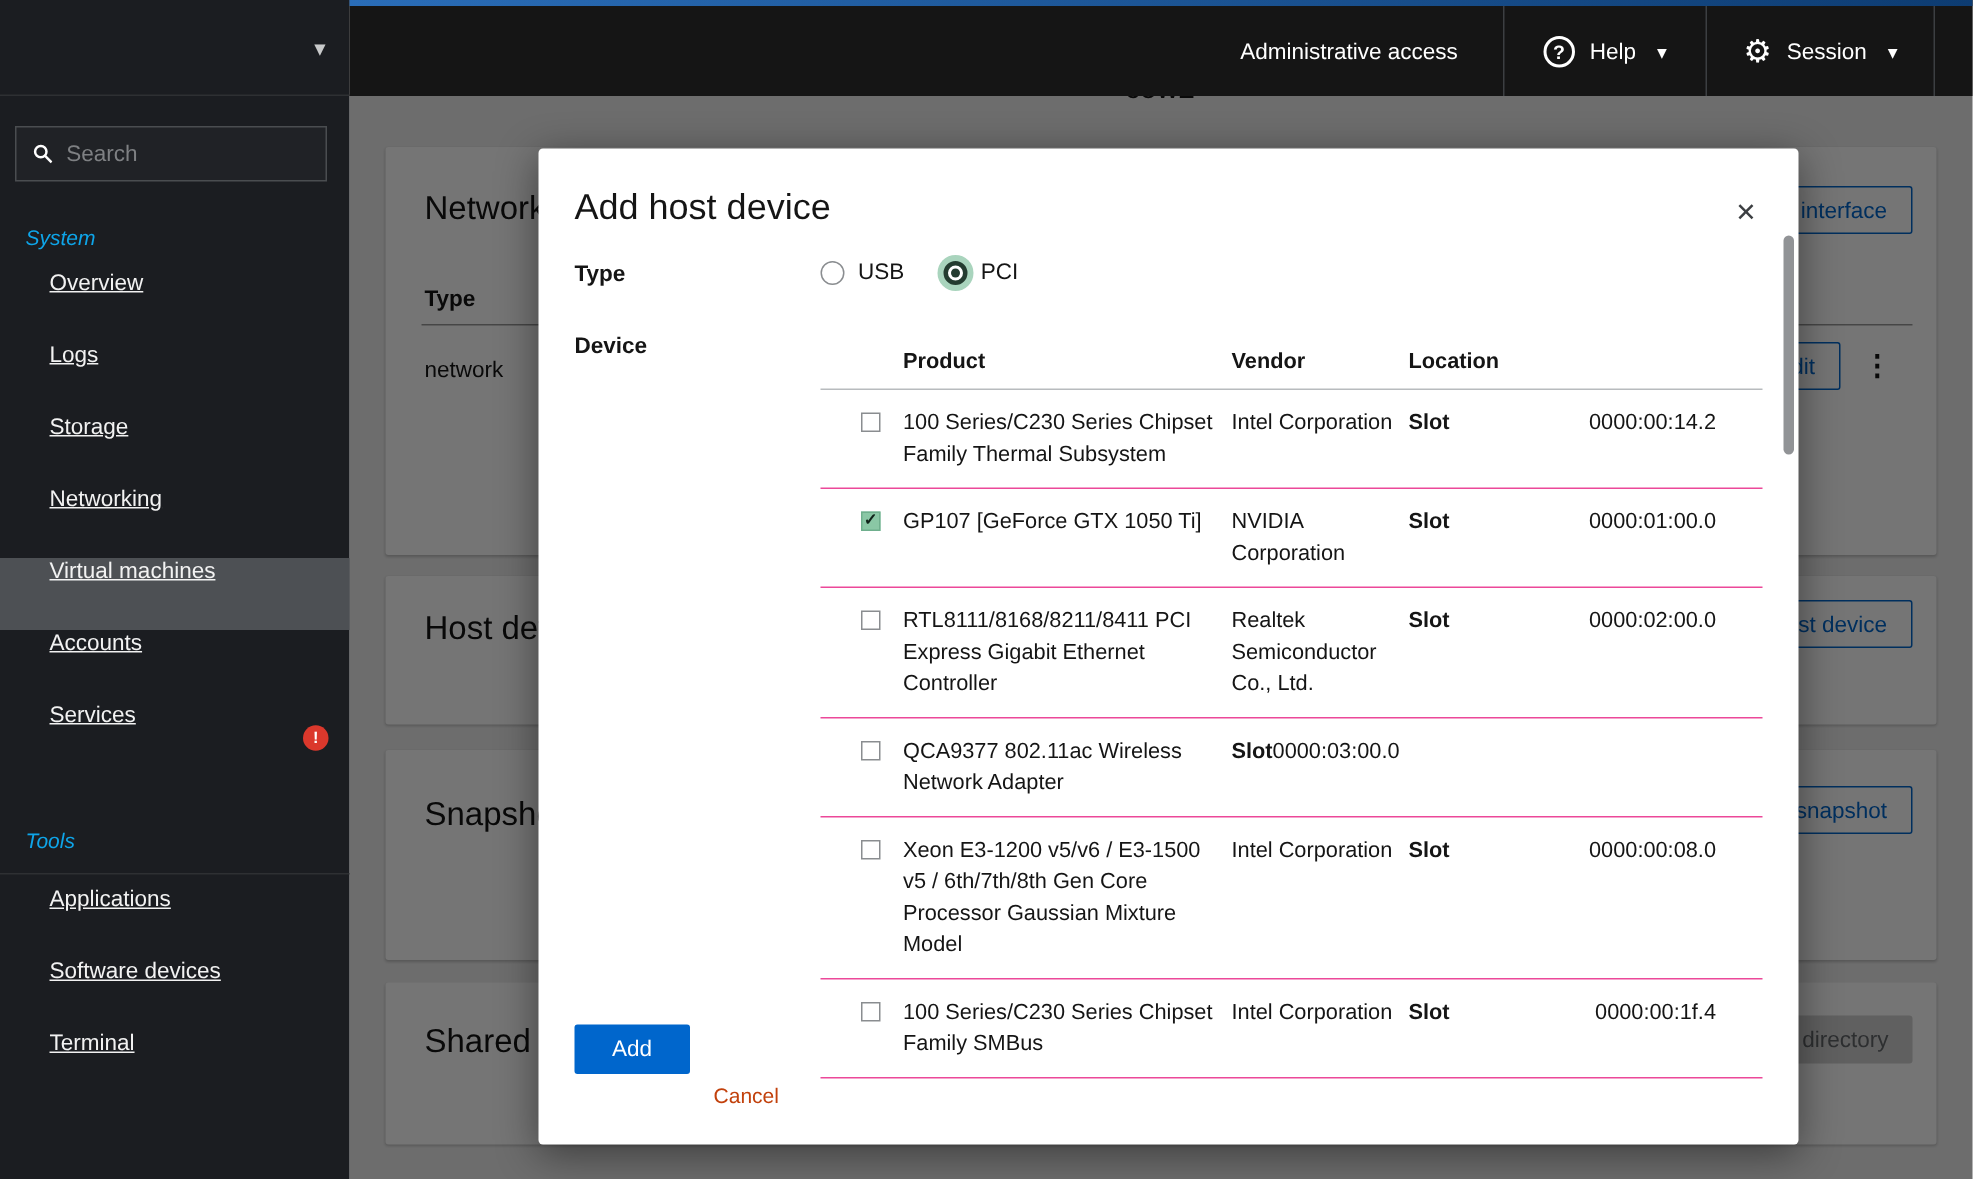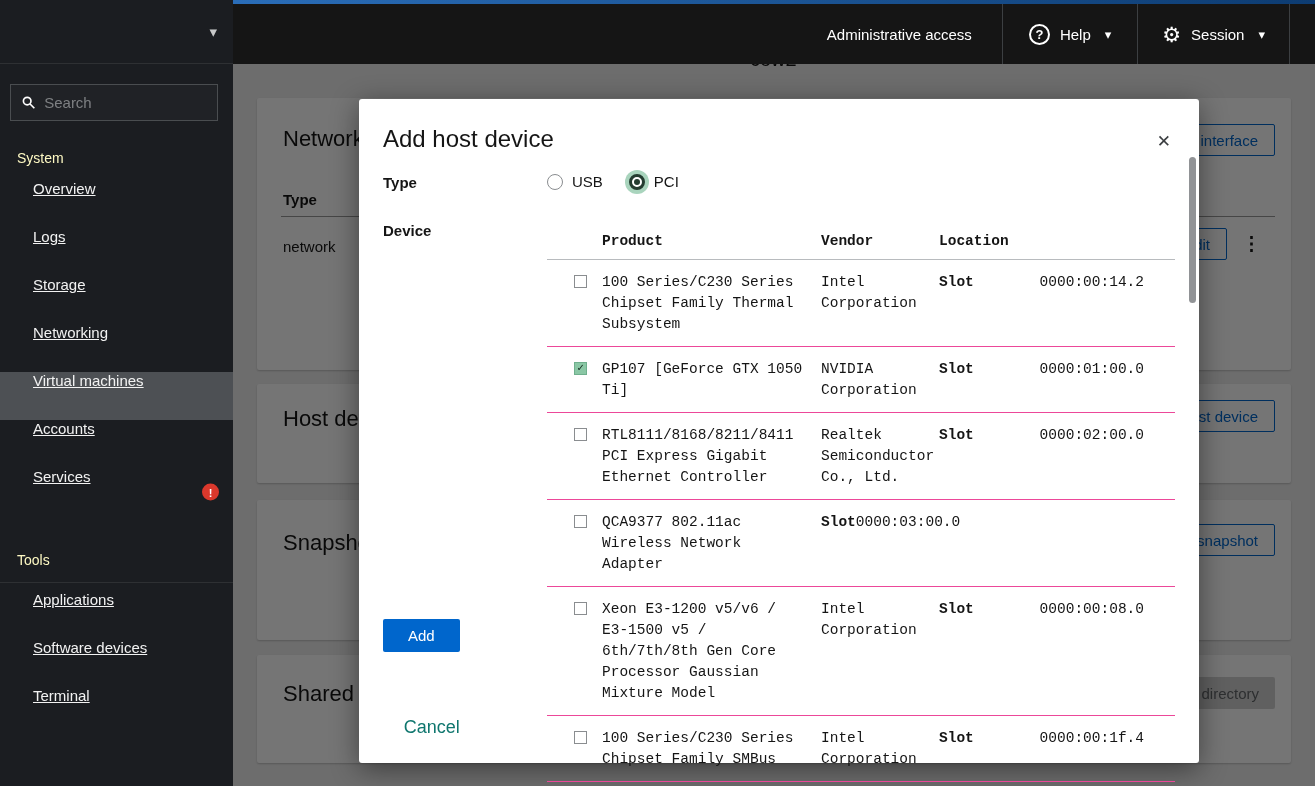--- a/index.html
+++ b/index.html
@@ -12,21 +12,21 @@
   .host-switcher { height:64px; border-bottom:1px solid #2e3033; position:relative; cursor:pointer; }
   .host-switcher .caret { position:absolute; right:16px; top:50%; transform:translateY(-50%);
     color:#c8c9ca; font-size:15px; }
   .search-box { position:absolute; left:10px; top:84px; width:208px; height:37px;
     border:1px solid #4a4d50; background:#202226; display:flex; align-items:center;
     padding:0 11px; gap:9px; }
   .search-box input { background:transparent; border:none; outline:none; color:#e6e6e6;
     font-size:15px; width:100%; font-family:Liberation Sans, sans-serif; }
   .search-box input::placeholder { color:#7e8083; }
   .nav { position:absolute; top:140px; left:0; right:0; }
-  .section-label { padding:10px 17px 14px; color:#fef9c3; font-size:14px; }
+  .section-label { padding:10px 17px 14px; color:#0ea5e9; font-size:14px;font-style:italic; }
   .section-label.tools { margin-top:26px; }
   .section-divider { border-bottom:1px solid #2e3033; margin-bottom:8px; }
   .nav-item { height:48px; display:flex; padding:0 33px;
     color:#f2f2f2; font-size:15px; position:relative; cursor:pointer;text-decoration:underline; }
   .nav-item.active { background:#4d5054; }
   .badge { position:absolute; right:14px; top:50%; transform:translateY(-50%);
     width:17px; height:17px; border-radius:50%; background:#db382c; color:#fff;
     font-size:11px; font-weight:bold; display:flex; align-items:center; justify-content:center; }
 
   
@@ -75,37 +75,37 @@
   .form-row.type { margin-top:20px; }
   .form-row.device { margin-top:30px; }
   .form-label { font-size:15px; font-weight:bold; padding-top:1px; }
   .radio-group { display:flex; gap:26px; align-items:center; }
   .radio { display:flex; align-items:center; gap:9px; font-size:15px; cursor:pointer; }
   .radio-circle { width:16px; height:16px; border-radius:50%; border:1.5px solid #8a8d90; background:#fff; }
   .radio-circle.checked { border:3px solid #243c30; box-shadow:0 0 0 4px #a9d4bd; position:relative; }
   .radio-circle.checked::after { content:""; position:absolute; left:50%; top:50%;
     transform:translate(-50%,-50%); width:6px; height:6px; border-radius:50%; background:#243c30; }
 
-  .dev-table { width:628px;font-family:Liberation Mono, monospace; }
+  .dev-table { width:628px; }
   .t-head, .t-row { display:grid; grid-template-columns:55px 219px 118px 1fr; font-size:14.5px; }
   .t-head { padding:12px 0 10px; border-bottom:1px solid #b8bbbe; font-weight:bold; }
   .t-row { padding:12px 0 11px; border-bottom:1px solid #ec4899; line-height:21px; }
   .cell.product { padding-right:12px; }
   .cell.cbc { padding-left:27px; }
   .cb { display:flex; align-items:center; justify-content:center; width:13px; height:13px;
     border:1px solid #8a8d90; background:#fff; margin-top:3px; cursor:pointer;
     font-size:11px; font-weight:bold; line-height:13px; }
   .cb.checked { background:#8ac7a5; border-color:#6faf8d; color:#10231a; }
   .cell.location { display:flex; justify-content:space-between; padding-right:31px; }
   .slot { font-weight:bold; }
 
-  .modal-footer { position:absolute; left:24px; bottom:25px; display:flex; align-items:flex-end; gap:26px;flex-direction:column; }
+  .modal-footer { position:absolute; left:24px; bottom:25px; display:flex; align-items:flex-start; gap:16px; }
   .btn-primary { background:#0066cc; color:#fff; border:none; height:33px; padding:0 25px;
     font-size:15px; border-radius:2px; cursor:pointer; font-family:"Liberation Sans", sans-serif; }
-  .cancel-link { color:#0f766e; font-size:18px; cursor:pointer;margin-top:39px; }
+  .cancel-link { color:#c2410c; font-size:14px; cursor:pointer;margin-top:39px; }
   .scroll-thumb { position:absolute; right:3px; top:58px; width:7px; height:146px;
     background:#919396; border-radius:4px; cursor:grab; }
 </style>
 </head>
 <body>
 
 <div class="content">
   <div class="page-title">cow2</div>
 
   <div class="card" style="top:98px;height:272px;">

